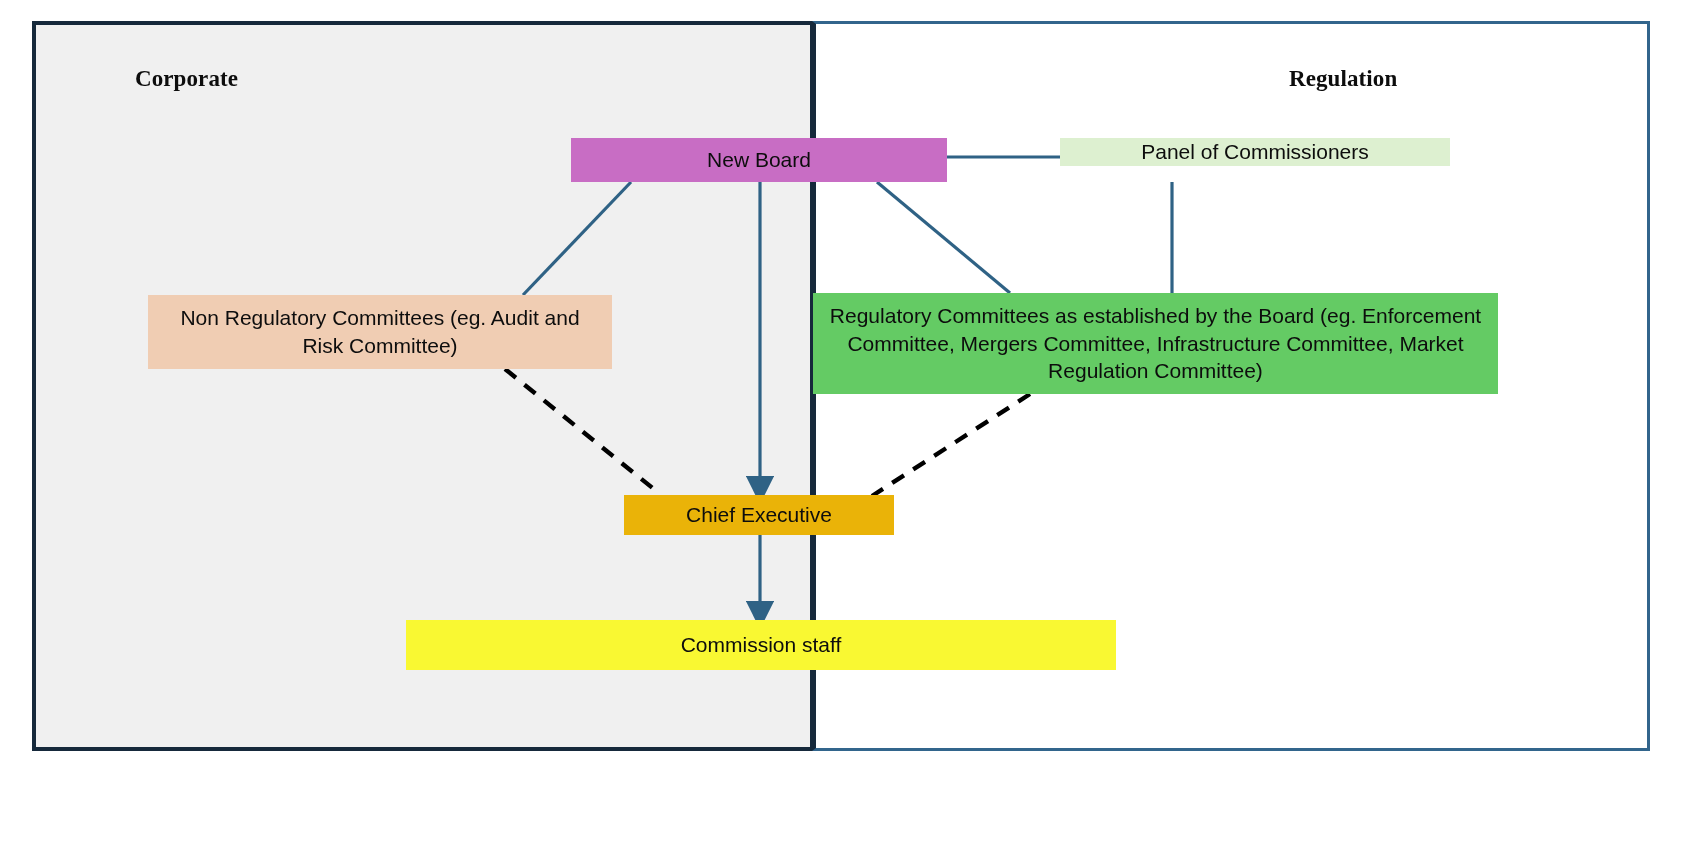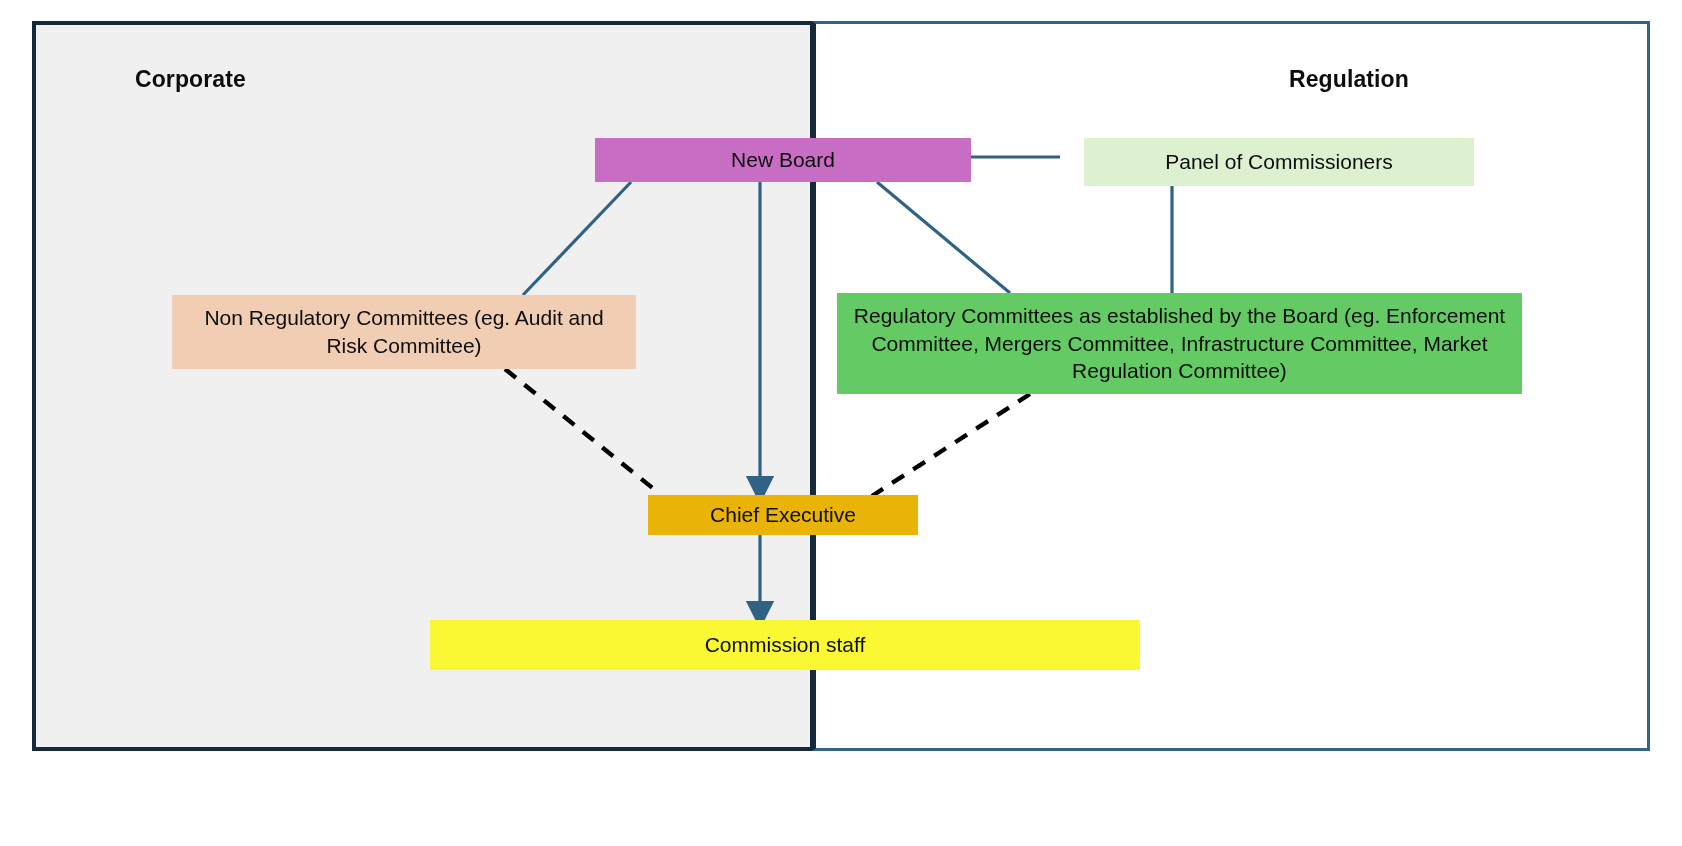--- a/index.html
+++ b/index.html
@@ -39,20 +39,21 @@
     border-left: 4px solid #16293b;
     box-sizing: border-box;
   }
   .panel-title {
     position: absolute;
     font-size: 23px;
     font-weight: bold;
     color: #0d0d0d;
     letter-spacing: 0.1px;
     white-space: nowrap;
+    font-family: Liberation Serif, serif;
   }
   #corporate-title { left: 135px; top: 66px; }
   #regulatory-title { left: 1289px; top: 66px; }
 
   
   #connectors {
     position: absolute;
     left: 0;
     top: 0;
     width: 1682px;
@@ -65,28 +66,27 @@
     position: absolute;
     display: flex;
     align-items: center;
     justify-content: center;
     text-align: center;
     font-size: 21px;
     color: #0d0d0d;
     line-height: 1.32;
     box-sizing: border-box;
     padding: 2px 16px;
-    margin-left: 24px;
   }
   #node-new-board {
     left: 571px; top: 138px; width: 376px; height: 44px;
     background: #c86dc4;
   }
   #node-panel-commissioners {
-    left: 1060px; top: 138px; width: 390px; height: 48px;
+    left: 1060px; top: 138px; width: 390px; height: 28px;
     background: #ddf0d0;
   }
   #node-non-regulatory {
     left: 148px; top: 295px; width: 464px; height: 74px;
     background: #f0cdb3;
   }
   #node-regulatory-committees {
     left: 813px; top: 293px; width: 685px; height: 101px;
     background: #64cb64;
   }

